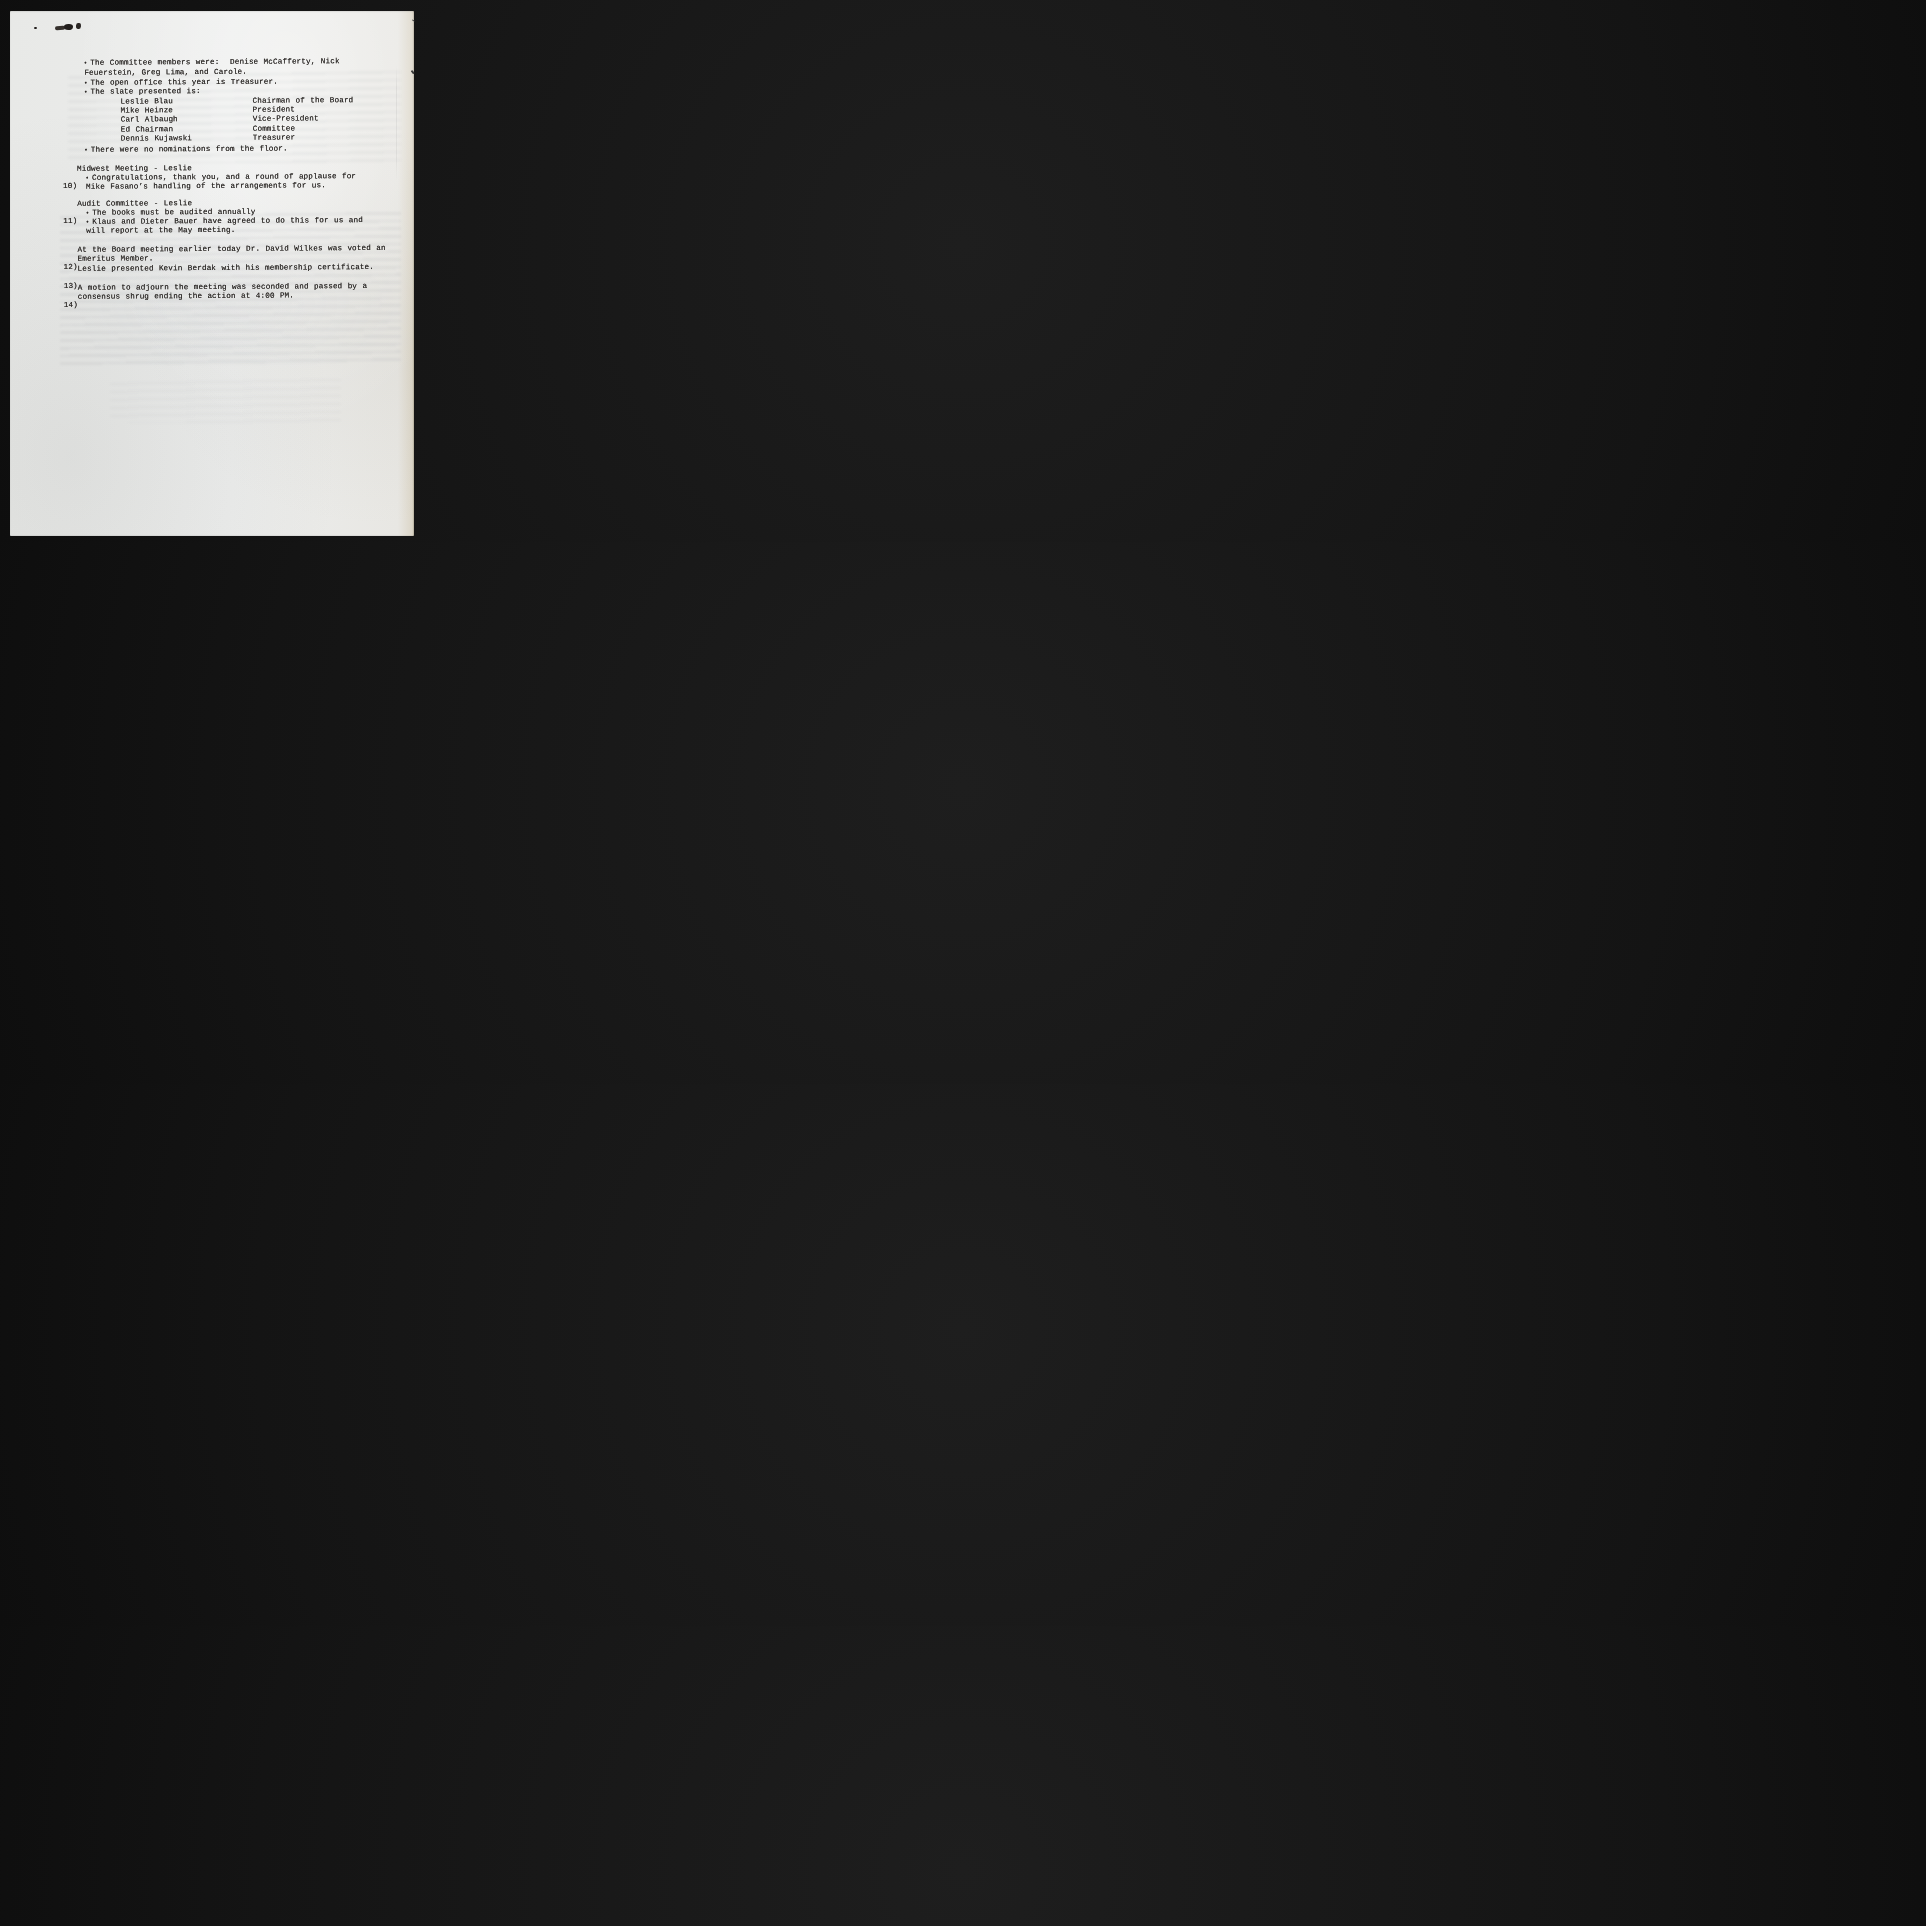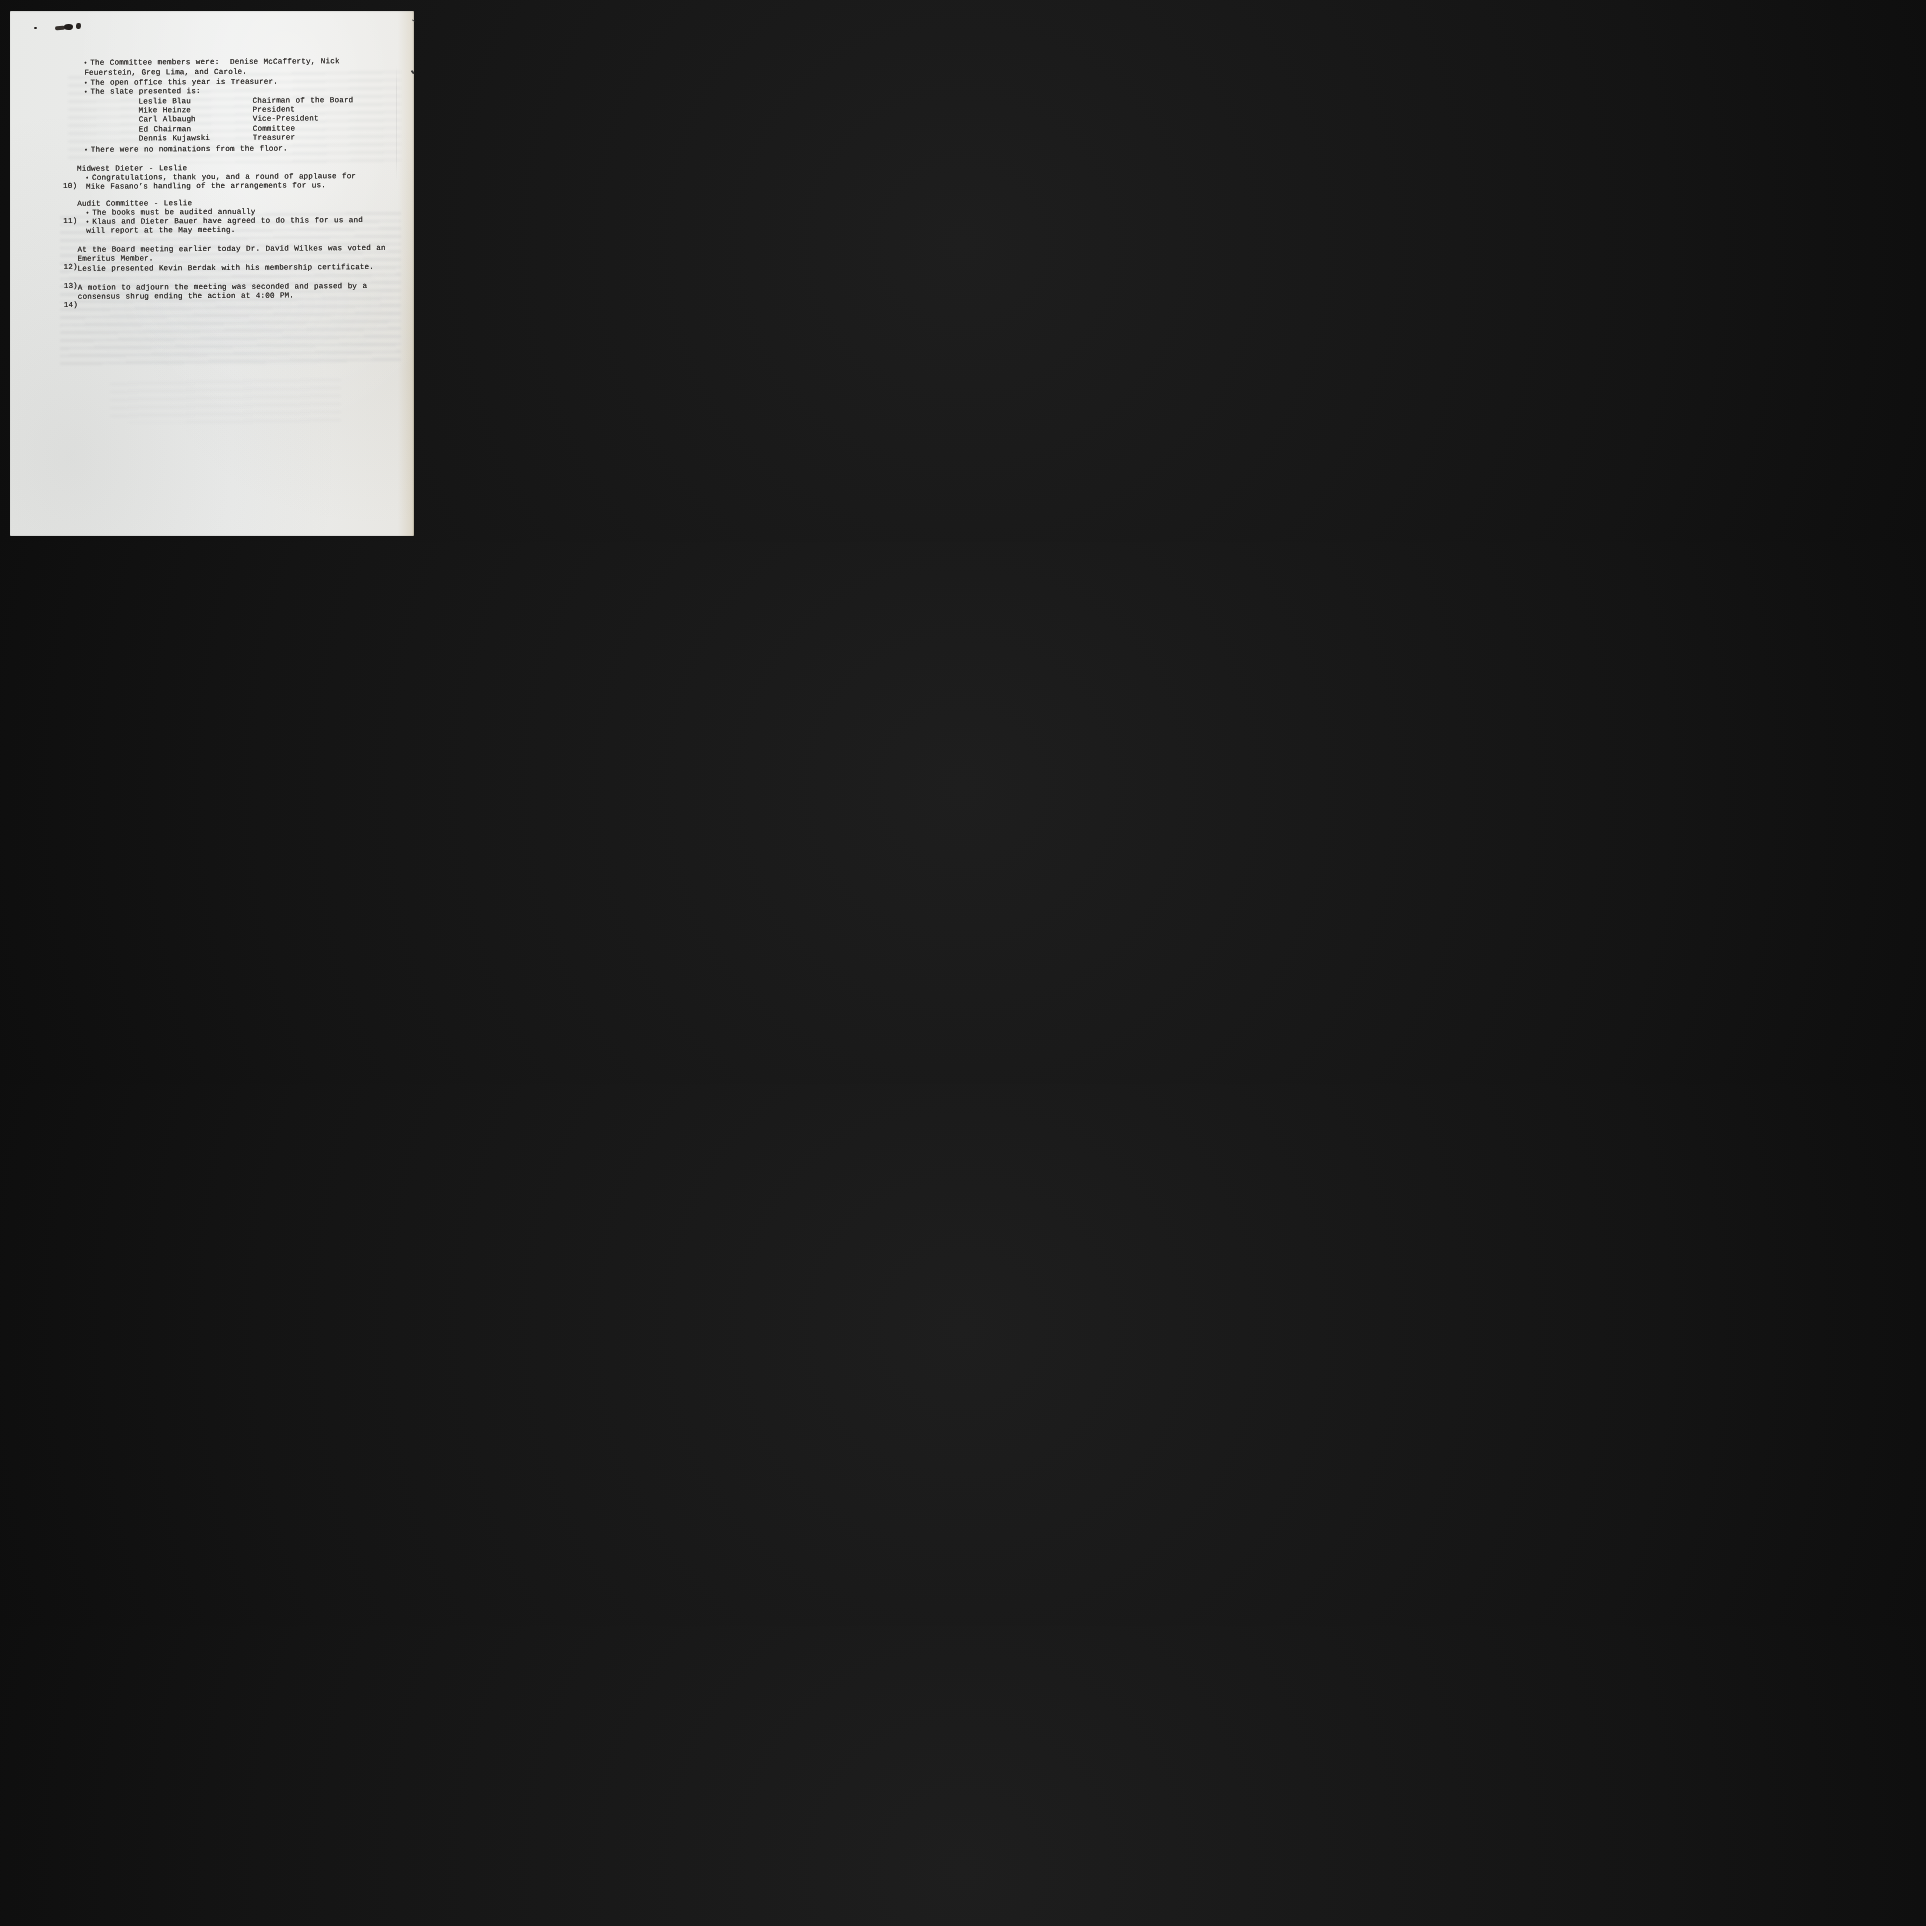--- a/index.html
+++ b/index.html
@@ -56,21 +56,21 @@
     transform:rotate(-0.35deg);transform-origin:50% 0;
     color:#2e2b29;font-size:7.7px;
     word-spacing:0.6px;letter-spacing:0.1px;
     text-shadow:0 0 0.3px rgba(46,42,40,0.85);
   }
   .text p,.text div{margin:0;position:absolute;}
   .b{left:74px;width:293px;line-height:9.6px;}
   .b::before{content:"\25CF";font-size:4px;vertical-align:1px;margin-right:3.5px;}
   .ib{left:75px;width:291px;line-height:8.9px;}
   .row{left:0;width:100%;height:9.2px;}
-  .row .nm{position:absolute;left:128px;white-space:nowrap;}
+  .row .nm{position:absolute;left:110px;white-space:nowrap;}
   .row .of{position:absolute;left:242px;white-space:nowrap;}
   .item{left:52px;width:326px;padding-left:14px;line-height:8.9px;}
   .item .num{position:absolute;left:0;top:17px;}
 </style>
 </head>
 <body>
 
 <div class="sheet">
 
   <div class="ghost ghost-a"></div>
@@ -109,21 +109,21 @@
     </div>
     <div class="row" style="top:123px">
       <span class="nm">Dennis Kujawski</span>
       <span class="of">Treasurer</span>
     </div>
 
     <p class="b" style="top:134px">There were no nominations from the floor.</p>
 
     <div class="item" style="top:153px">
       <span class="num">10)</span>
-      <span>Midwest Dieter - Leslie</span>
+      <span>Midwest Meeting - Leslie</span>
     </div>
     <p class="b ib" style="top:162px">Congratulations, thank you, and a round of applause for Mike Fasano’s handling of the arrangements for us.</p>
 
     <div class="item" style="top:188px">
       <span class="num">11)</span>
       <span>Audit Committee - Leslie</span>
     </div>
     <p class="b ib" style="top:197px">The books must be audited annually</p>
     <p class="b ib" style="top:206px">Klaus and Dieter Bauer have agreed to do this for us and will report at the May meeting.</p>
 

